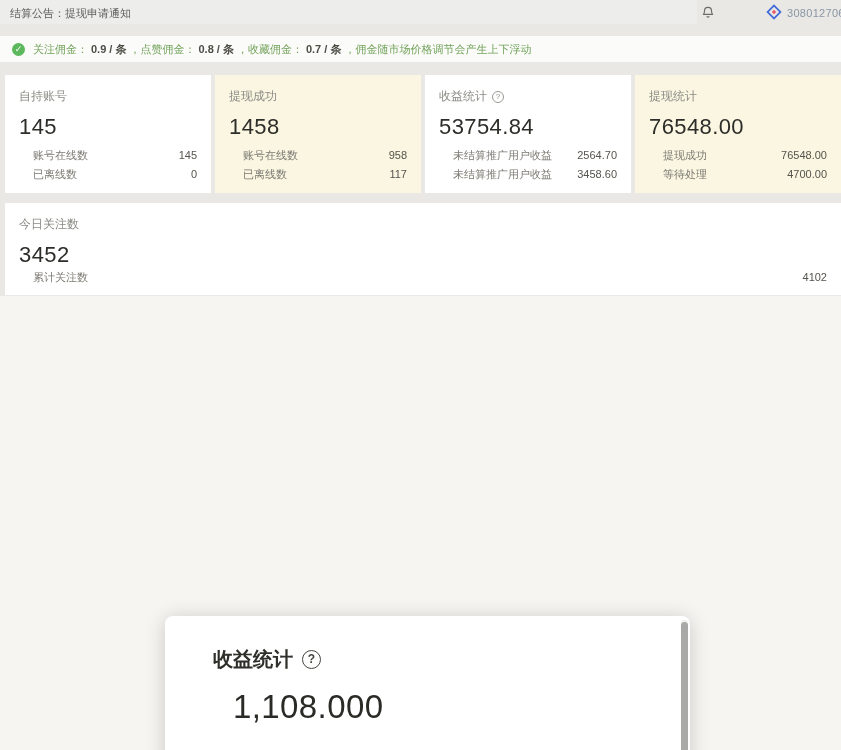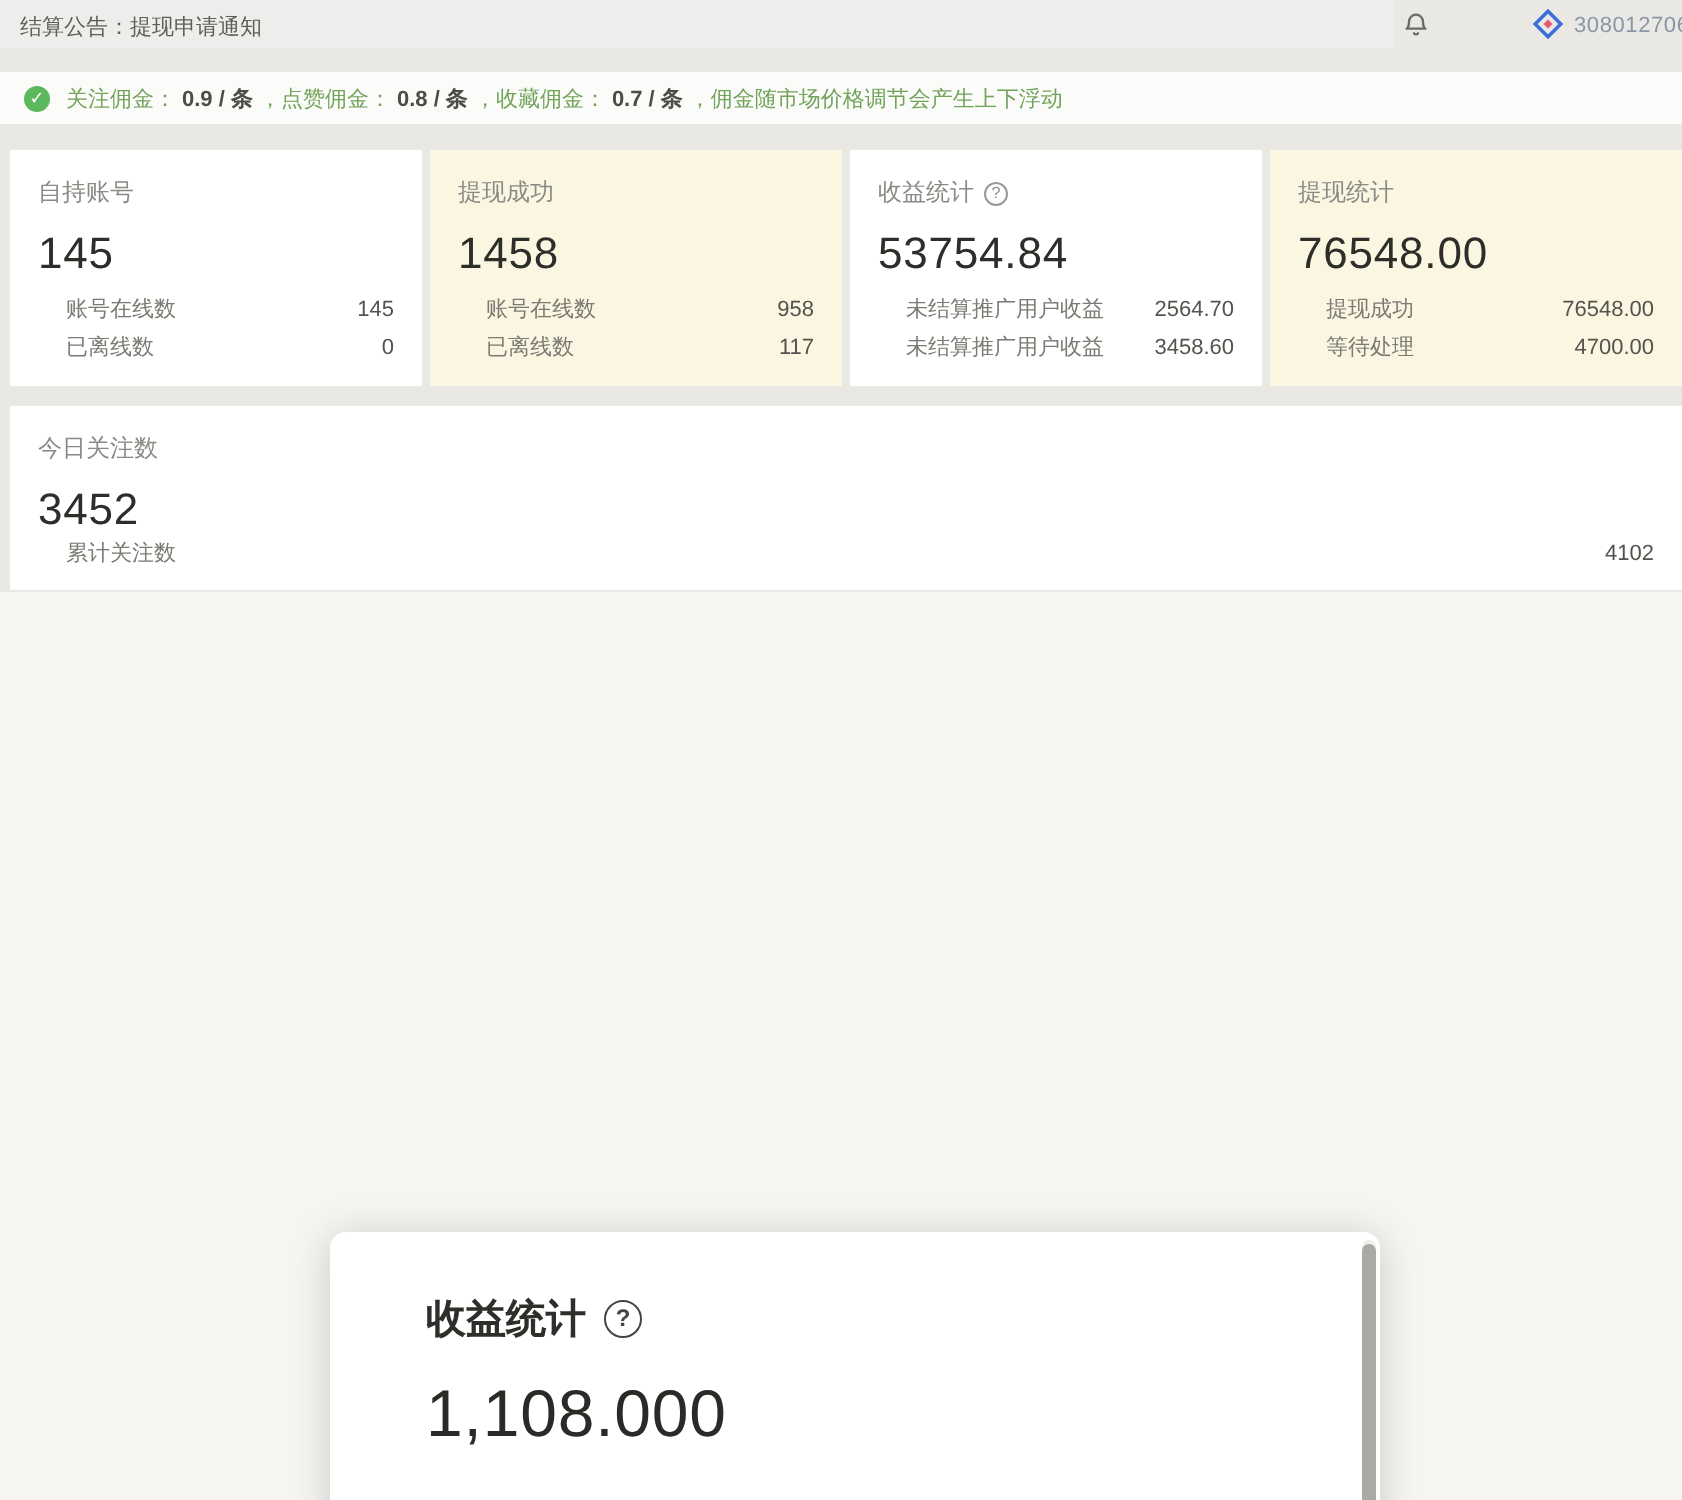--- a/index.html
+++ b/index.html
@@ -92,21 +92,21 @@
     display:flex; align-items:center; gap:9px;
     font-size:20px; font-weight:700; color:#2e2e2a;
   }
   .help-lg {
     width:19px; height:19px; border:1.6px solid #45453f; border-radius:50%;
     font-size:12px; font-weight:700; line-height:16px; text-align:center;
     color:#45453f; cursor:pointer;
   }
   .ov-total {
     font-size:33px; font-weight:500; color:#2a2a26;
-    margin-top:15px; letter-spacing:0.4px;
+    margin-top:15px; letter-spacing:0.4px;margin-left:20px;
   }
 
   .ov-track {
     position:absolute; right:2px; top:4px; bottom:0; width:7px;
     background:#efeeeb; border-radius:4px;
   }
   .ov-thumb {
     position:absolute; right:2px; top:6px; width:7px; height:228px;
     background:#a9a9a5; border-radius:4px; cursor:pointer;
   }

